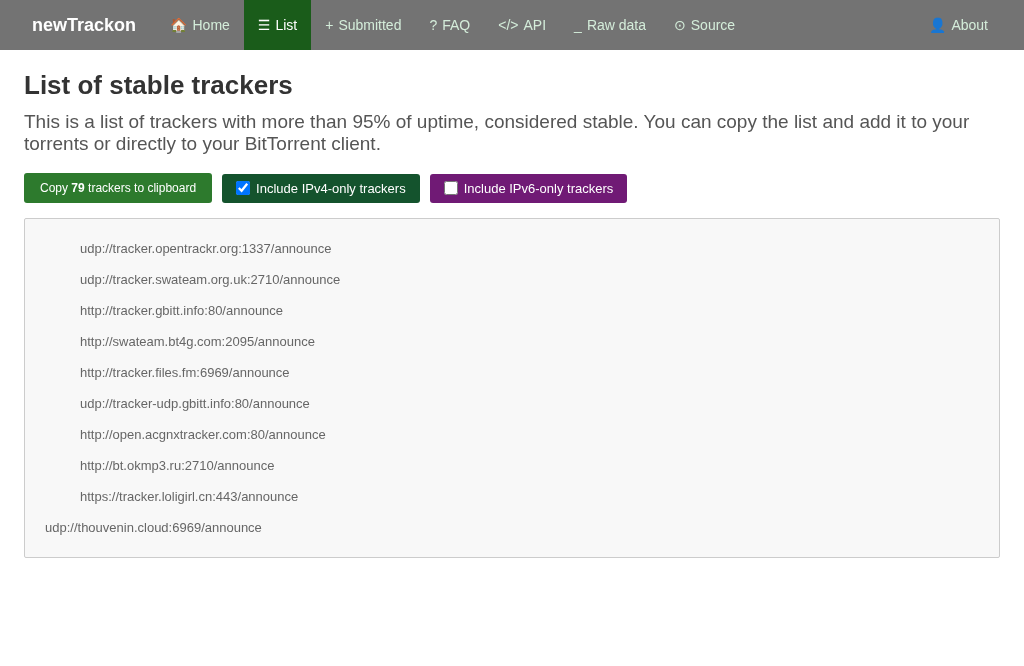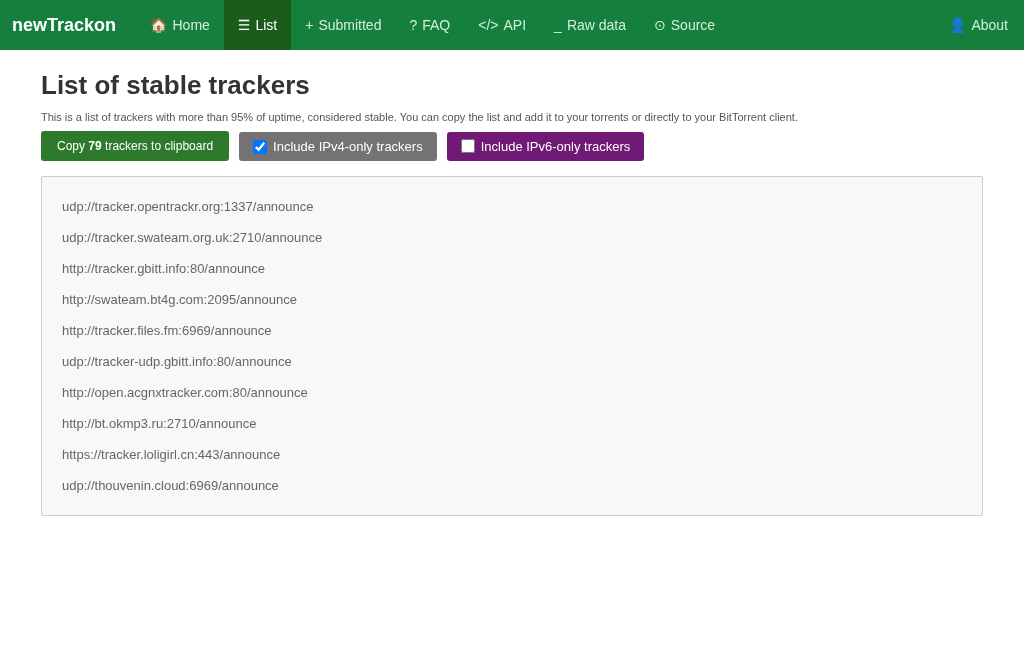--- a/index.html
+++ b/index.html
@@ -1,23 +1,23 @@
 <!DOCTYPE html>
 <html><head>
   <meta charset="utf-8">
   <style>
     * { margin: 0; padding: 0; box-sizing: border-box; }
     body { font-family: Arial, sans-serif; font-size: 14px; background: #fff; color: #333; }
 
     
     .navbar {
-      background-color: #15803d;
-      display: flex;
-      align-items: center;
-      padding: 0 2px;
+      background-color: #737373;
+      display: flex;
+      align-items: center;
+      padding: 0 22px;
       height: 50px;
     }
     .navbar-brand {
       color: #fff;
       font-weight: bold;
       font-size: 18px;
       margin-right: 10px;
       padding: 0 10px;
       white-space: nowrap;
     }
@@ -43,32 +43,32 @@
     }
     .nav-item .icon {
       margin-right: 5px;
     }
     .nav-right {
       margin-left: auto;
     }
 
     
     .main-content {
-      padding: 20px 41px;
+      padding: 20px 24px;
     }
     .page-title {
       font-size: 26px;
       font-weight: bold;
       color: #333;
       margin-bottom: 10px;
     }
     .page-description {
-      font-size: 11px;
+      font-size: 19px;
       color: #555;
-      margin-bottom: 8px;
+      margin-bottom: 18px;
     }
 
     
     .controls-row {
       display: flex;
       align-items: center;
       gap: 10px;
       margin-bottom: 15px;
     }
     .btn-copy {
@@ -89,22 +89,21 @@
       gap: 6px;
       background-color: #701a75;
       color: #fff;
       padding: 7px 14px;
       border-radius: 3px;
       cursor: pointer;
       font-size: 13px;
       border: none;
     }
     .checkbox-btn.checked {
-      background-color: #737373;
-      align-items: flex-end;
+      background-color: #14532d;
     }
     .checkbox-btn input[type="checkbox"] {
       cursor: pointer;
       width: 14px;
       height: 14px;
     }
 
     
     .tracker-list-box {
       border: 1px solid #ccc;
@@ -115,20 +114,21 @@
       overflow-y: auto;
     }
     .tracker-item {
       color: #666;
       font-size: 13px;
       padding: 7px 0;
       border-bottom: none;
     }
     .tracker-item:not(:last-child) {
       margin-bottom: 2px;
+      margin-left: 35px;
     }
   </style>
 </head>
 <body>
 
 <nav class="navbar">
   <span class="navbar-brand">newTrackon</span>
   <div class="nav-items">
 
   <a class="nav-item">

